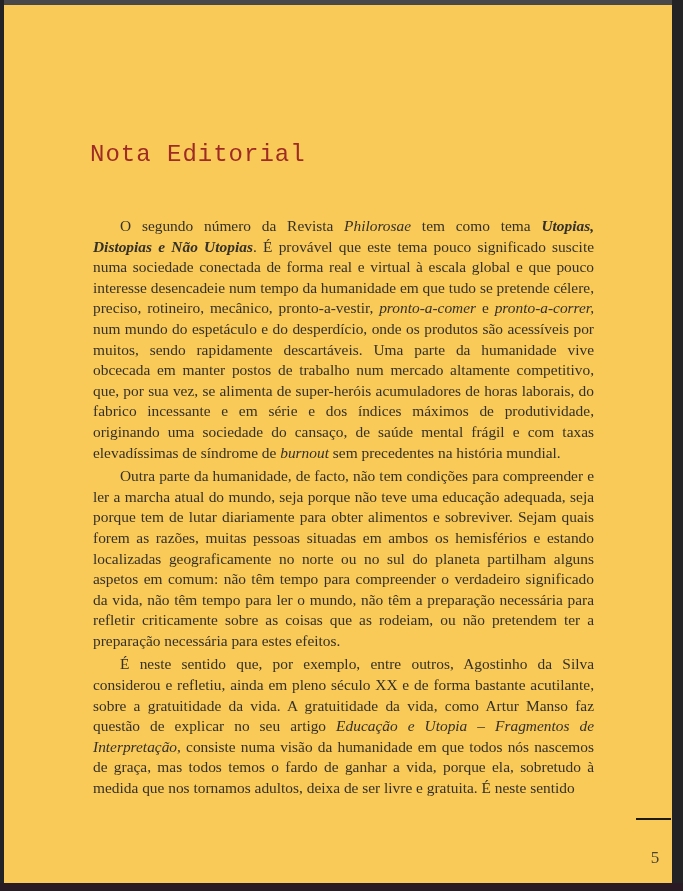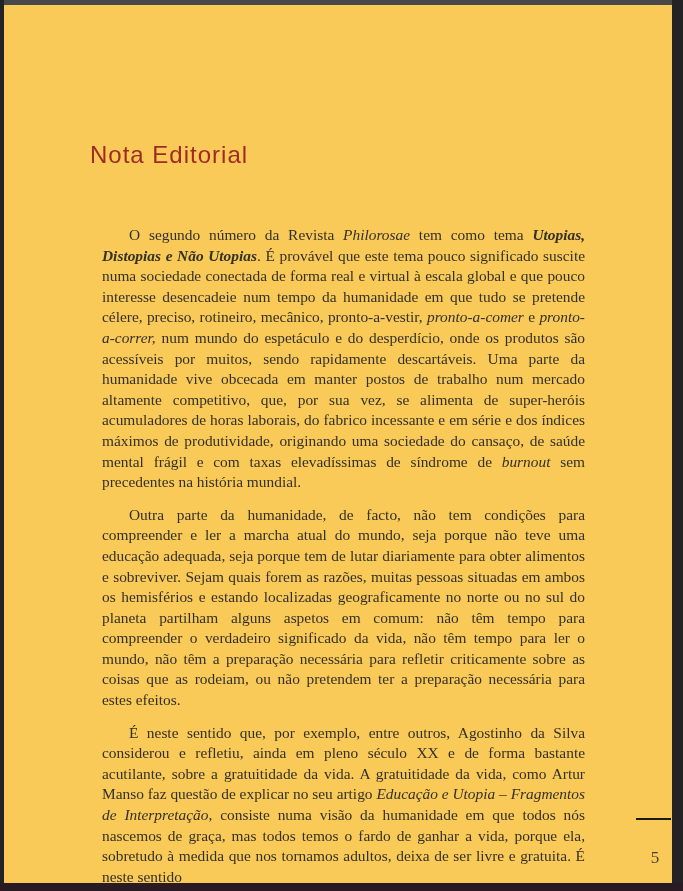--- a/index.html
+++ b/index.html
@@ -21,21 +21,21 @@
   .frame-top{position:absolute;left:0;top:0;width:683px;height:5px;background:var(--frame-top);}
   .frame-left{position:absolute;left:0;top:0;width:4px;height:891px;background:var(--frame-side);}
   .frame-right{position:absolute;right:0;top:0;width:11px;height:891px;background:var(--frame-side);}
   .frame-bottom{position:absolute;left:0;bottom:0;width:683px;height:8px;background:var(--frame-bottom);}
 
   
   .sheet{position:absolute;left:4px;top:5px;width:668px;height:878px;background:var(--page-bg);}
 
   .page-title{
     position:absolute;left:86px;top:136px;
-    font-family:Liberation Sans, sans-serif;
+    font-family:Liberation Mono, monospace;
     font-size:24px;letter-spacing:1px;color:var(--title);
     font-weight:400;
   }
 
   
   .logo{position:absolute;left:393px;top:92px;width:216px;}
   .thinker{position:absolute;right:14px;top:0px;height:31px;width:24px;}
   .logo-rule{height:2px;background:var(--logo);}
   .logo-rule.top{margin-top:29px;width:216px;}
   .logo-rule.bottom{width:216px;}
@@ -46,21 +46,21 @@
     text-align:center;transform:scaleY(1.04);
     white-space:nowrap;
   }
 
   
   .article{
     position:absolute;left:86px;top:208px;width:507px;
     font-size:15.4px;line-height:20.6px;color:var(--body-text);
     text-align:justify;
   }
-  .para{text-indent:27px;margin:12px;}
+  .para{text-indent:27px;margin:3px;}
   .seg-n{font-style:normal;}
   .seg-i{font-style:italic;}
   .seg-bi{font-style:italic;font-weight:bold;}
 
   
   .footer-rule{position:absolute;left:632px;top:813px;width:35px;height:2px;background:var(--footer-rule);}
   .page-number{
     position:absolute;left:641px;top:843px;width:20px;
     font-size:17px;color:var(--page-number);text-align:center;
   }

